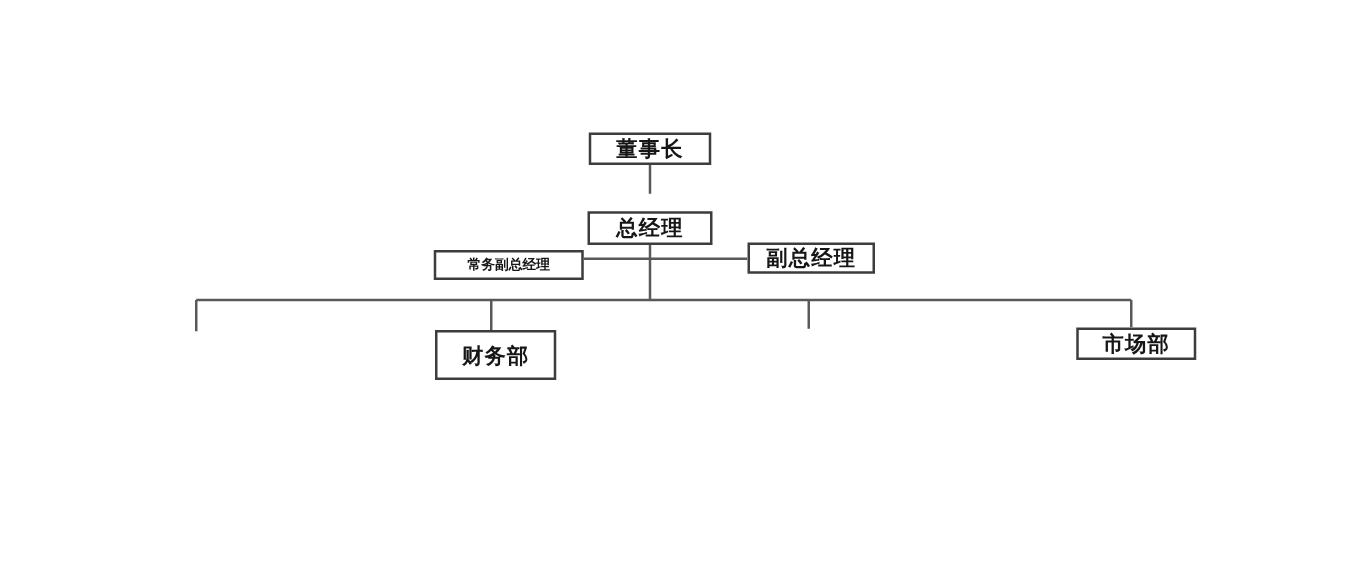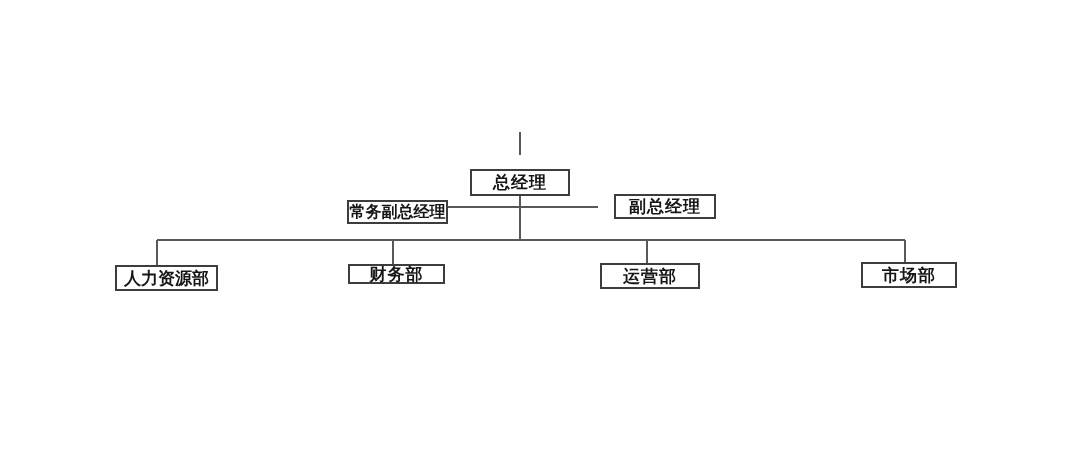--- a/index.html
+++ b/index.html
@@ -33,24 +33,24 @@
     color: #161616;
     font-size: 17px;
     font-weight: bold;
     letter-spacing: 1px;
     white-space: nowrap;
     line-height: 1;
   }
   
   .box-chairman        { left: 471px; top: 106px; width:  98px; height: 26px; }
   .box-general-manager { left: 470px; top: 169px; width: 100px; height: 27px; }
-  .box-exec-deputy-gm  { left: 347px; top: 200px; width: 101px; height: 24px; font-size: 16px; letter-spacing: 0; }
-  .box-deputy-gm       { left: 598px; top: 194px; width: 102px; height: 25px; margin-left: 16px; }
+  .box-exec-deputy-gm  { left: 347px; top: 200px; width: 120px; height: 24px; font-size: 11px; letter-spacing: 0; }
+  .box-deputy-gm       { left: 598px; top: 194px; width: 102px; height: 25px; }
   .box-hr-dept         { left: 115px; top: 265px; width: 103px; height: 26px; letter-spacing: 0; }
-  .box-finance-dept    { left: 348px; top: 264px; width:  97px; height: 20px; }
+  .box-finance-dept    { left: 348px; top: 264px; width:  97px; height: 40px; }
   .box-operations-dept { left: 600px; top: 263px; width: 100px; height: 26px; }
   .box-marketing-dept  { left: 861px; top: 262px; width: 96px; height: 26px; }
 </style>
 </head>
 <body>
 
 <div class="canvas">
 
   <svg class="connectors" viewBox="0 0 1080 453" xmlns="http://www.w3.org/2000/svg">
     <g stroke="#595959" stroke-width="2" fill="none">
@@ -63,28 +63,27 @@
 
       <line x1="157" y1="240" x2="905" y2="240"></line>
 
       <line x1="157" y1="240" x2="157" y2="265"></line>
       <line x1="393" y1="240" x2="393" y2="264"></line>
       <line x1="647" y1="240" x2="647" y2="263"></line>
       <line x1="905" y1="240" x2="905" y2="262"></line>
     </g>
   </svg>
 
+  <div class="org-box box-chairman">董事长</div>
 
   <div class="org-box box-general-manager">总经理</div>
 
   <div class="org-box box-exec-deputy-gm">常务副总经理</div>
 
   <div class="org-box box-deputy-gm">副总经理</div>
 
-  <div class="org-box box-hr-dept">人力资源部</div>
 
   <div class="org-box box-finance-dept">财务部</div>
 
-  <div class="org-box box-operations-dept">运营部</div>
 
   <div class="org-box box-marketing-dept">市场部</div>
 
 </div>
 
 </body></html>

